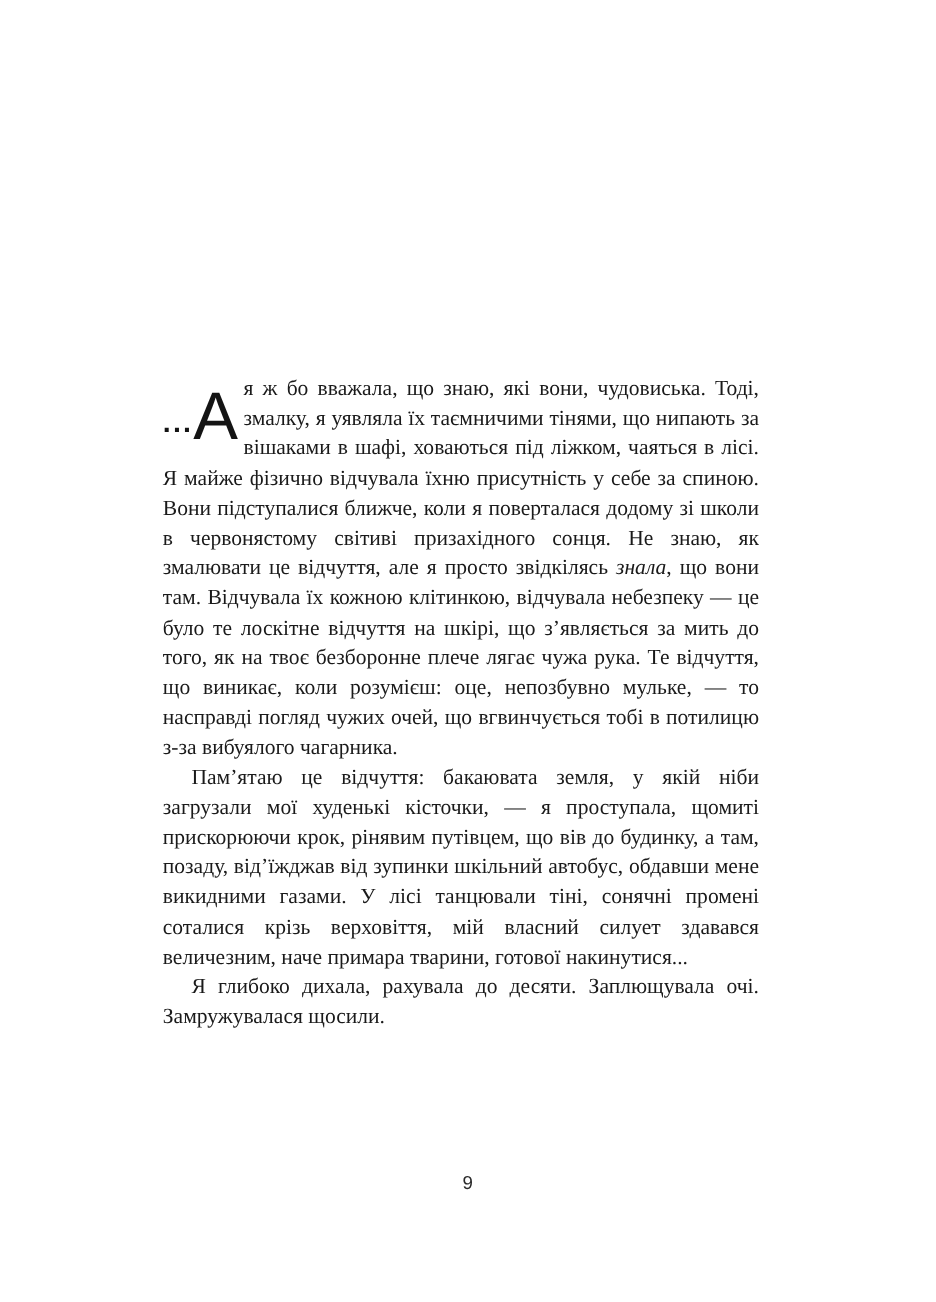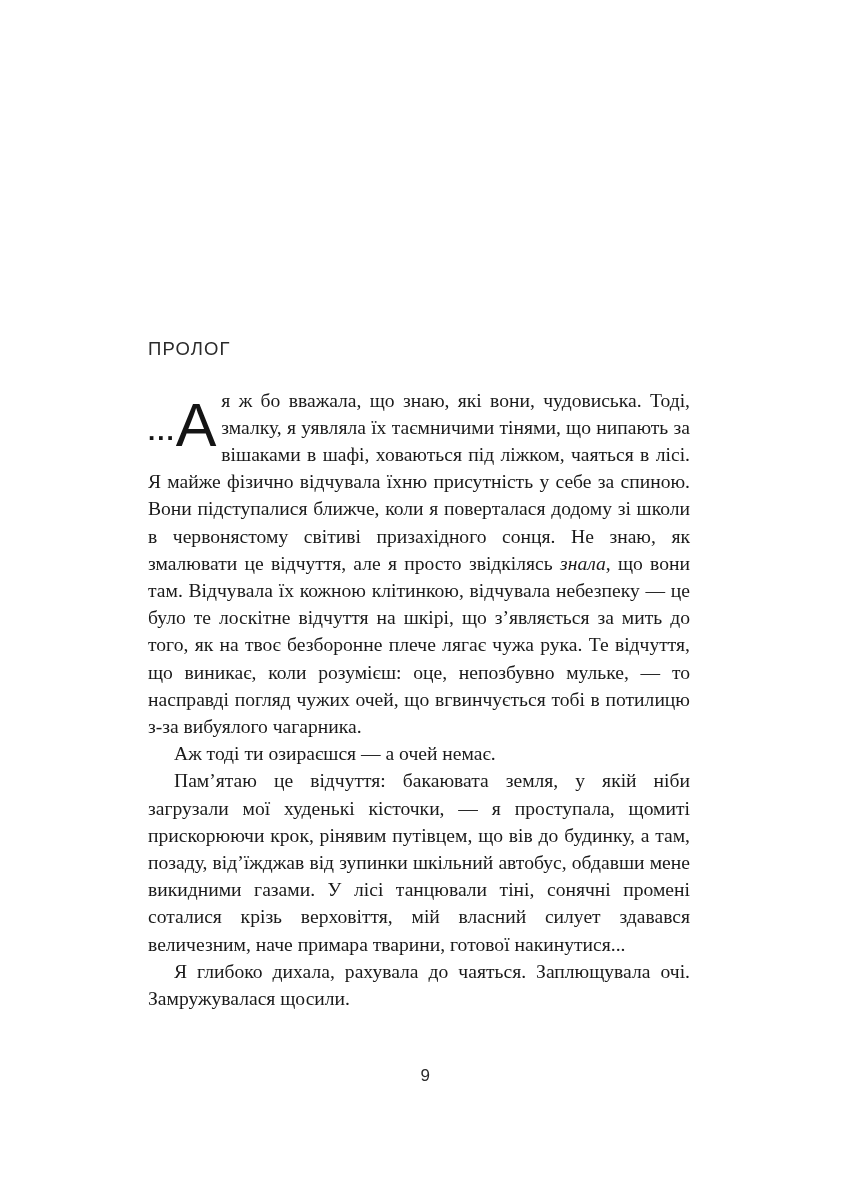--- a/index.html
+++ b/index.html
@@ -104,32 +104,30 @@
     letter-spacing: 0.5px;
   }
 </style>
 </head>
 <body>
 
 <div class="page">
 
   <div class="text-block">
 
-    <h1 class="section-title">ПРОЛОГ</h1>
 
     <div class="body-copy">
 
       <p class="opening">
         <span class="dropcap-wrap"><span class="dropcap-dots">...</span><span class="dropcap-letter">А</span></span><span>я ж бо вважала, що знаю, які вони, чудовиська. Тоді, змалку, я уявляла їх таємничими тінями, що нипають за вішаками в шафі, ховаються під ліжком, чаяться в лісі. Я майже фізично відчувала їхню присутність у себе за спиною. Вони підступалися ближче, коли я поверталася додому зі школи в червонястому світиві призахідного сонця. Не знаю, як змалювати це відчуття, але я просто звідкілясь </span><em class="em-word">знала</em><span>, що вони там. Відчувала їх кожною клітинкою, відчувала небезпеку — це було те лоскітне відчуття на шкірі, що з’являється за мить до того, як на твоє безборонне плече лягає чужа рука. Те відчуття, що виникає, коли розумієш: оце, непозбувно мульке, — то насправді погляд чужих очей, що вгвинчується тобі в потилицю з-за вибуялого чагарника.</span>
       </p>
 
-      <p>Аж тоді ти озираєшся — а очей немає.</p>
 
       <p>Пам’ятаю це відчуття: бакаювата земля, у якій ніби загрузали мої худенькі кісточки, — я проступала, щомиті прискорюючи крок, рінявим путівцем, що вів до будинку, а там, позаду, від’їжджав від зупинки шкільний автобус, обдавши мене викидними газами. У лісі танцювали тіні, сонячні промені соталися крізь верховіття, мій власний силует здавався величезним, наче примара тварини, готової накинутися...</p>
 
-      <p>Я глибоко дихала, рахувала до чаяться. Заплющувала очі. Замружувалася щосили.</p>
+      <p>Я глибоко дихала, рахувала до десяти. Заплющувала очі. Замружувалася щосили.</p>
 
     </div>
   </div>
 
   <div class="folio">9</div>
 
 </div>
 
 </body></html>

